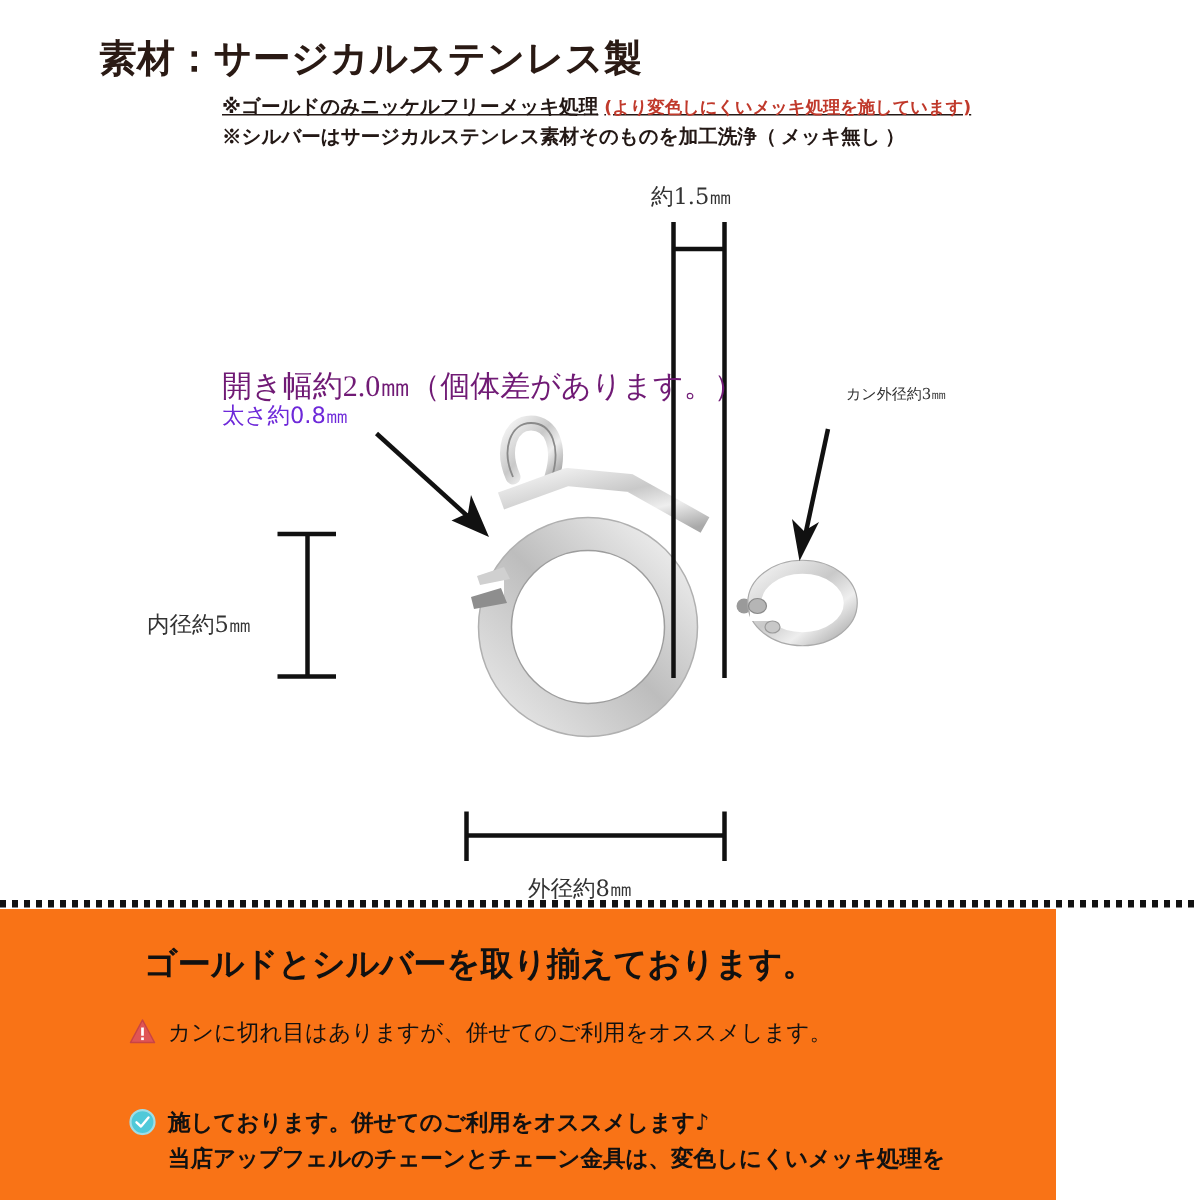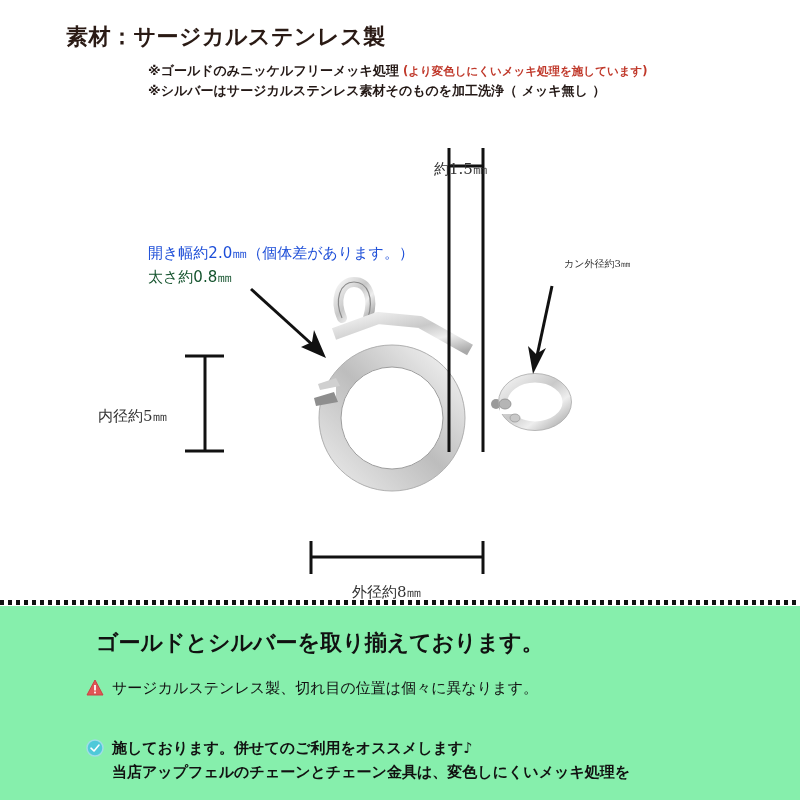--- a/index.html
+++ b/index.html
@@ -1,51 +1,51 @@
 <!DOCTYPE html>
 <html><head>
   <meta charset="utf-8">
   <style>
     * { margin: 0; padding: 0; box-sizing: border-box; }
     html, body { width: 800px; height: 800px; overflow: hidden; background: #ffffff; }
     body { position: relative; font-family: "DejaVu Sans", sans-serif; color: #231815; }
 
     .title {
       position: absolute; left: 66px; top: 22px;
-      font-size: 22px; font-weight: bold; letter-spacing: 0.5px;
+      font-size: 25px; font-weight: bold; letter-spacing: 0.5px;
       color: #2a1a14;
     }
     .note1, .note2 {
       position: absolute; left: 148px;
       font-size: 13px; font-weight: bold; color: #231815; white-space: nowrap;
     }
-    .note1 { top: 62px; }
-    .note2 { top: 82px; }
+    .note1 { top: 62px; text-decoration: underline; }
+    .note2 { top: 82px; font-family: Liberation Serif, serif; }
     .note1 .red { color: #c0392b; font-size: 11.5px; margin-left: 4px; }
 
     .serif { font-family: "DejaVu Serif", serif; color: #333; }
 
-    .lbl-width { position: absolute; left: 434px; top: 122px; font-size: 15px; margin-top: 38px; }
-    .lbl-open { position: absolute; left: 148px; top: 244px; font-size: 15px; color: #1d4ed8; white-space: nowrap; }
-    .lbl-thick { position: absolute; left: 148px; top: 268px; font-size: 15px; color: #14532d; }
+    .lbl-width { position: absolute; left: 434px; top: 122px; font-size: 15px; }
+    .lbl-open { position: absolute; left: 148px; top: 244px; font-size: 20px; color: #701a75; white-space: nowrap; font-family: Liberation Serif, serif; }
+    .lbl-thick { position: absolute; left: 148px; top: 268px; font-size: 15px; color: #6d28d9; }
     .lbl-ring { position: absolute; left: 564px; top: 251px; font-size: 10px; line-height: 25px; }
     .lbl-ring div:nth-child(2), .lbl-ring div:nth-child(3) { padding-left: 40px; }
     .lbl-inner { position: absolute; left: 98px; top: 407px; font-size: 15px; }
     .lbl-outer { position: absolute; left: 352px; top: 570px; font-size: 15px; margin-top: 13px; }
 
     svg.diagram { position: absolute; left: 0; top: 0; }
 
     .divider {
       position: absolute; left: 0; top: 600px; width: 800px; height: 5px;
       background-image: linear-gradient(to right, #111 0 4px, transparent 4px 8px);
       background-size: 8px 5px;
     }
     .panel {
-      position: absolute; left: 0; top: 606px; width: 800px; height: 194px;
-      background: #86efac;
+      position: absolute; left: 0; top: 606px; width: 704px; height: 194px;
+      background: #f97316;
     }
     .panel-title {
       position: absolute; left: 96px; top: 22px;
       font-size: 22px; font-weight: bold; color: #111; white-space: nowrap;
     }
     .info {
       position: absolute; left: 86px; font-size: 15px; line-height: 24px; color: #111;
     }
     .info.warn { top: 70px; }
     .info.check { top: 130px; font-weight: bold; }
@@ -144,21 +144,21 @@
 
 <div class="panel">
   <div class="panel-title">ゴールドとシルバーを取り揃えております。</div>
 
   <div class="info warn">
     <svg class="icon" viewBox="0 0 18 18">
       <path d="M9 1 L17 16 L1 16 Z" fill="#e05555" stroke="#c94444" stroke-width="1" stroke-linejoin="round"></path>
       <rect x="8.1" y="6" width="1.8" height="5.5" fill="#ffffff"></rect>
       <rect x="8.1" y="12.6" width="1.8" height="1.8" fill="#ffffff"></rect>
     </svg>
-    <div class="line">サージカルステンレス製、切れ目の位置は個々に異なります。</div>
+    <div class="line">カンに切れ目はありますが、併せてのご利用をオススメします。</div>
   </div>
 
   <div class="info check">
     <svg class="icon" viewBox="0 0 18 18">
       <circle cx="9" cy="9" r="8" fill="#4fc9d9" stroke="#9fdde6" stroke-width="1.5"></circle>
       <path d="M5 9.2 L8 12 L13 6" fill="none" stroke="#ffffff" stroke-width="1.6" stroke-linecap="round" stroke-linejoin="round"></path>
     </svg>
     <div class="line">施しております。併せてのご利用をオススメします♪</div>
     <div class="line">当店アップフェルのチェーンとチェーン金具は、変色しにくいメッキ処理を</div>
   </div>

